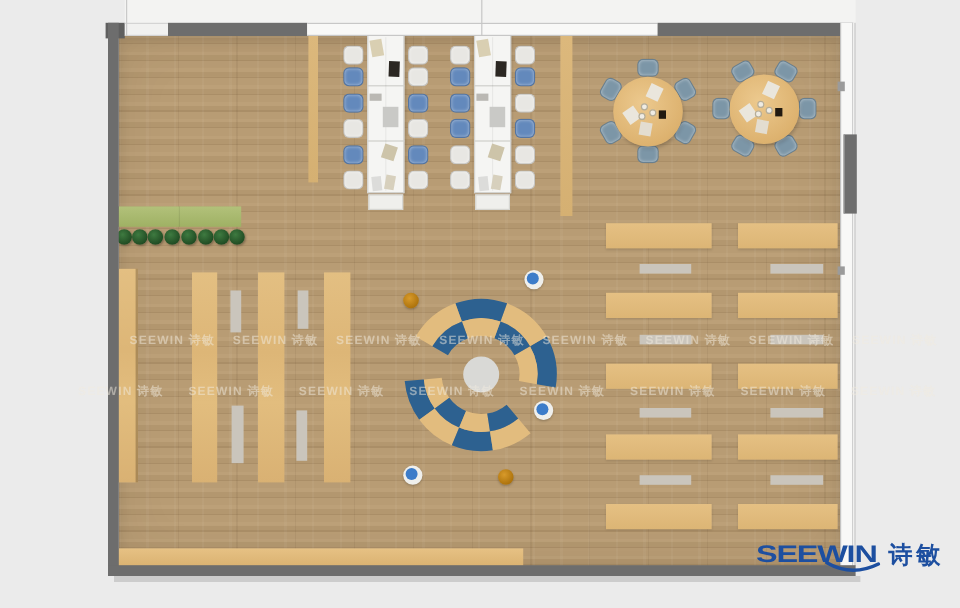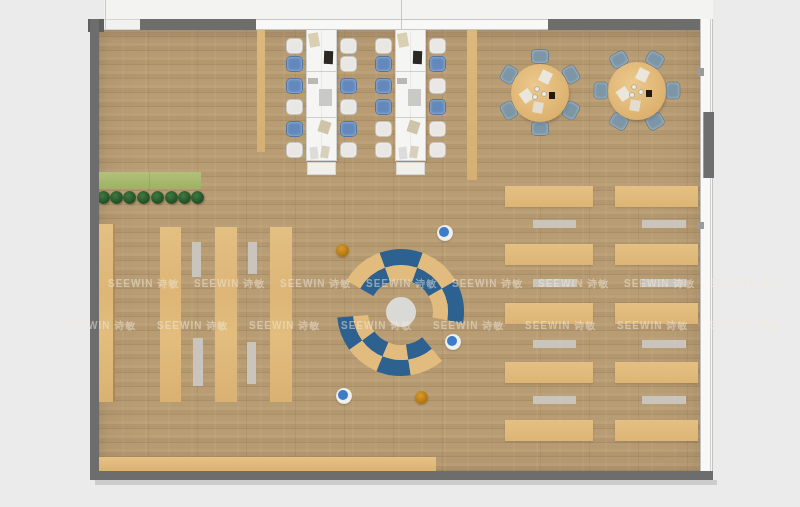--- a/index.html
+++ b/index.html
@@ -210,13 +210,20 @@
   <div class="abs wall" style="left:548px;top:19px;width:163px;height:11px;"></div>
   <div class="abs wall" style="left:90px;top:19px;width:9px;height:461px;"></div>
   <div class="abs winband" style="left:700px;top:19px;width:13px;height:453px;border-left:1px solid #c3c3c3;border-right:1px solid #c3c3c3;"></div>
   <div class="abs" style="left:710px;top:19px;width:1px;height:453px;background:#cfcfcf;z-index:5;"></div>
   <div class="abs wall" style="left:703px;top:112px;width:11px;height:66px;background:#6e6e6e;border-left:1px solid #9a9a9a;box-sizing:border-box;"></div>
   <div class="abs" style="left:698px;top:68px;width:6px;height:8px;background:#9b9b9b;z-index:5;"></div>
   <div class="abs" style="left:698px;top:222px;width:6px;height:7px;background:#9b9b9b;z-index:5;"></div>
   <div class="abs wall" style="left:90px;top:471px;width:623px;height:9px;"></div>
   <div class="abs" style="left:95px;top:480px;width:622px;height:5px;background:rgba(0,0,0,0.13);z-index:5;"></div>
 
+  <div class="logo">
+    <span class="en">SEEWIN</span>
+    <svg width="48" height="13" style="position:absolute;left:57px;top:15px;" viewBox="0 0 48 13">
+      <path d="M2,2 Q23,14 45,3" stroke="#1d4fa0" stroke-width="2.8" fill="none" stroke-linecap="round"></path>
+    </svg>
+    <span class="cn">诗敏</span>
+  </div>
 </div>
 
 </body></html>

